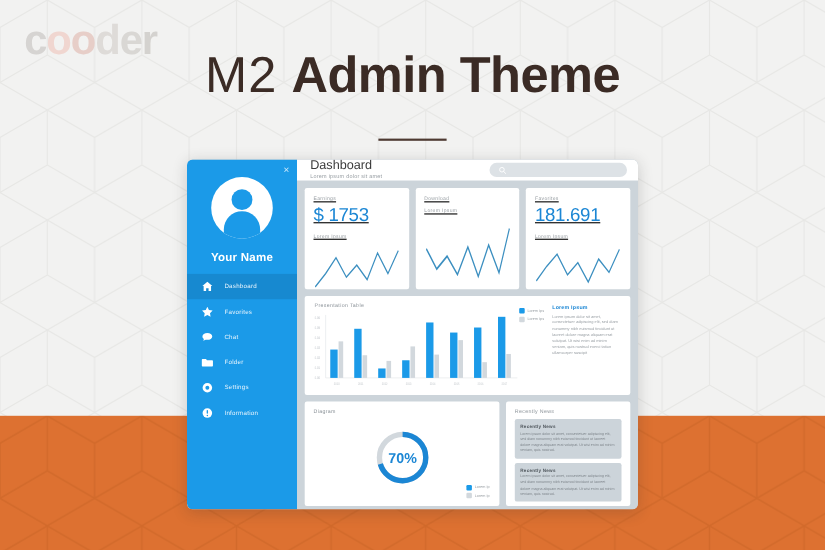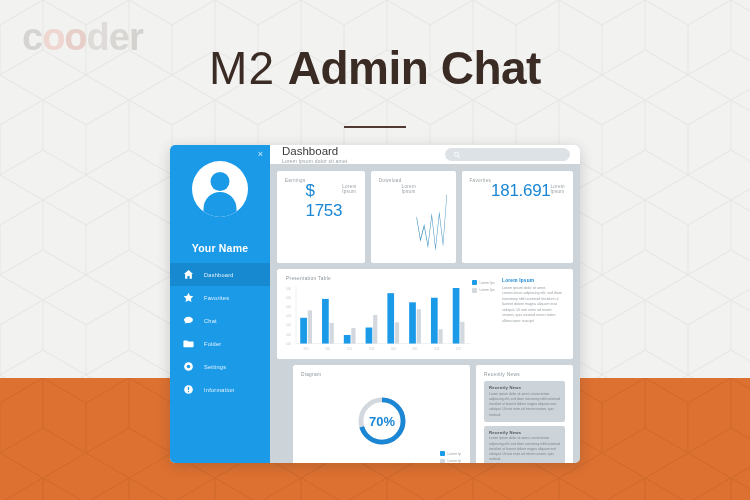--- a/index.html
+++ b/index.html
@@ -85,21 +85,21 @@
   #avatar .head {
     position: absolute; left: 50%; top: 11px; transform: translateX(-50%);
     width: 19px; height: 19px; border-radius: 50%; background: #1b9ae8;
   }
   #avatar .body {
     position: absolute; left: 50%; top: 31px; transform: translateX(-50%);
     width: 33px; height: 30px; border-radius: 17px 17px 0 0; background: #1b9ae8;
   }
   #profile-name {
     color: #ffffff; font-size: 10.5px; font-weight: 700;
-    margin-top: 25px; letter-spacing: .2px;
+    margin-top: 11px; letter-spacing: .2px;
   }
   .nav-item {
     height: 23px; display: flex; align-items: center;
     padding-left: 13px; gap: 10px; cursor: pointer;
   }
   .nav-item.active { background: #1789d0; }
   .nav-ico {
     width: 11px; height: 11px; flex: 0 0 11px;
     display: flex; align-items: center; justify-content: center;
   }
@@ -126,21 +126,21 @@
     background: #dde2e6; display: flex; align-items: center;
     padding-left: 8px; cursor: text;
   }
   #search-icon svg { display: block; }
 
   #board { flex: 1 1 auto; padding: 7px; display: flex; flex-direction: column; gap: 6px; }
 
   .card { background: #ffffff; border-radius: 2px; }
 
   #stat-row { display: flex; gap: 6px; height: 92px; }
-  .stat-card { flex: 1 1 0; padding: 7px 8px 0 8px; display: flex; flex-direction: row; }
+  .stat-card { flex: 1 1 0; padding: 7px 8px 0 8px; display: flex; flex-direction: column; text-decoration: underline; }
   .stat-label { font-size: 4.6px; color: #9aa0a5; letter-spacing: .3px; }
   .stat-value { font-size: 17px; color: #1b86d4; font-weight: 400; margin-top: 3px; letter-spacing: -0.3px; }
   .stat-sub { font-size: 4.6px; color: #9aa0a5; margin-top: 6px; letter-spacing: .3px; }
   .spark { flex: 1 1 auto; margin-top: 2px; }
   .spark svg { width: 100%; height: 100%; display: block; }
 
   #chart-card { height: 90px; padding: 7px 9px 4px 9px; display: flex; }
   #chart-left { flex: 1 1 auto; display: flex; flex-direction: column; min-width: 0; }
   #chart-title { font-size: 4.8px; color: #8d949a; letter-spacing: .3px; }
   #chart-plot { flex: 1 1 auto; margin-top: 3px; }
@@ -148,21 +148,21 @@
   #chart-right { width: 92px; flex: 0 0 92px; display: flex; padding-top: 2px; }
   #legend { width: 30px; flex: 0 0 30px; padding-top: 2px; }
   .legend-row { display: flex; align-items: center; gap: 2.5px; margin-bottom: 2.5px; }
   .legend-sw { width: 5px; height: 5px; border-radius: 1px; }
   .legend-tx { font-size: 3.4px; color: #9aa0a5; }
   #legend-copy { flex: 1 1 auto; }
   #copy-title { font-size: 4.8px; color: #1b86d4; font-weight: 700; letter-spacing: .2px; }
   #copy-body { font-size: 3.6px; color: #9aa0a5; line-height: 1.55; margin-top: 2.5px; }
 
   #bottom-row { display: flex; gap: 6px; flex: 1 1 auto; min-height: 0; }
-  #donut-card { flex: 0 0 177px; padding: 7px 8px 4px 8px; position: relative; display: flex; flex-direction: column; margin-left: 16px; }
+  #donut-card { flex: 0 0 177px; padding: 7px 8px 4px 8px; position: relative; display: flex; flex-direction: column; }
   .panel-title { font-size: 4.8px; color: #8d949a; letter-spacing: .3px; }
   #donut-wrap { flex: 1 1 auto; display: flex; align-items: center; justify-content: center; margin-top: -2px; }
   #donut-wrap svg { display: block; }
   #donut-legend { position: absolute; right: 9px; bottom: 7px; }
 
   #news-card { flex: 1 1 auto; padding: 7px 8px 4px 8px; display: flex; flex-direction: column; }
   .news-item {
     background: #ccd4da; border-radius: 2px;
     padding: 4px 5px; margin-top: 4px;
   }
@@ -199,21 +199,21 @@
     <rect width="750" height="122" fill="url(#hexpat2)"></rect>
   </svg>
 </div>
 
 <div id="logo">
   <span class="c1">c</span><span class="c2">o</span><span class="c3">o</span><span class="c4">d</span><span class="c5">e</span><span class="c6">r</span>
 </div>
 
 <div id="headline">
   <span class="light">M2</span>
-  <span class="bold">Admin Chat</span>
+  <span class="bold">Admin Theme</span>
 </div>
 <div id="rule"></div>
 
 <div id="app">
 
   <div id="sidebar">
     <div id="close-btn">×</div>
 
     <div id="profile">
       <div id="avatar">

